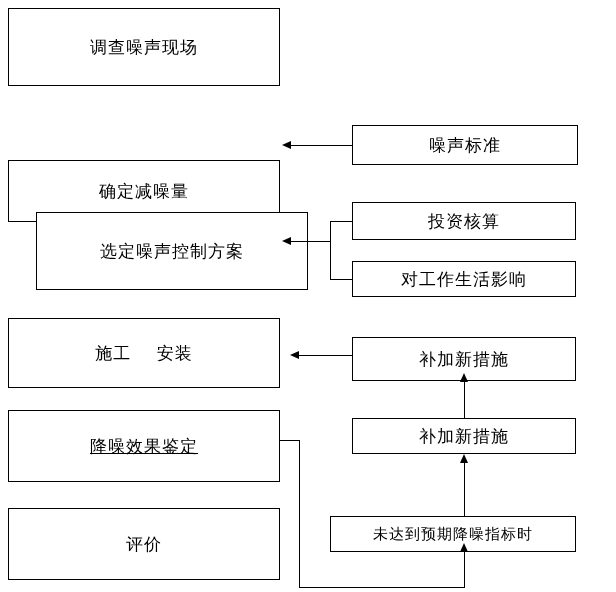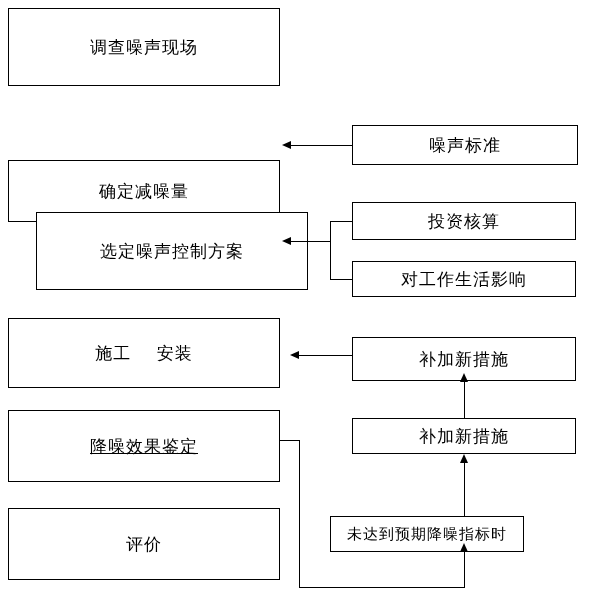--- a/index.html
+++ b/index.html
@@ -78,21 +78,21 @@
   <div class="node" style="left:8px;  top:318px; width:272px; height:70px;">施工    安装</div>
 
   <div class="node" style="left:352px;top:337px; width:224px; height:44px;">补加新措施</div>
 
   <div class="node" style="left:8px;  top:410px; width:272px; height:72px;text-decoration:underline;">降噪效果鉴定</div>
 
   <div class="node" style="left:352px;top:418px; width:224px; height:36px;">补加新措施</div>
 
   <div class="node" style="left:8px;  top:508px; width:272px; height:72px;">评价</div>
 
-  <div class="node small" style="left:330px;top:516px; width:194px; height:36px;">未达到预期降噪指标时</div>
+  <div class="node small" style="left:330px;top:516px; width:246px; height:36px;">未达到预期降噪指标时</div>
 
   <div class="line hline" style="left:288px; top:145px; width:64px;"></div>
   <div class="arrow arrow-left" style="left:282px; top:141px;"></div>
 
   <div class="line vline" style="left:330px; top:221px; height:58px;"></div>
   <div class="line hline" style="left:330px; top:221px; width:22px;"></div>
   <div class="line hline" style="left:330px; top:279px; width:22px;"></div>
   <div class="line hline" style="left:288px; top:241px; width:42px;"></div>
   <div class="arrow arrow-left" style="left:282px; top:237px;"></div>
 

